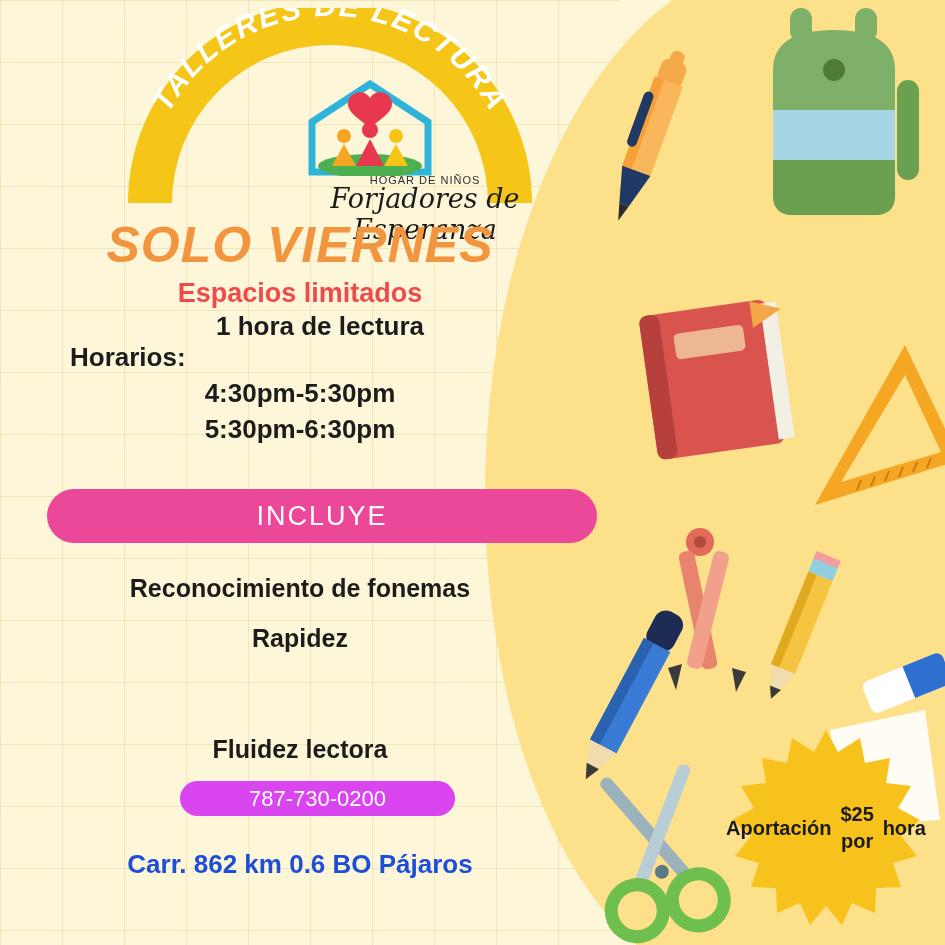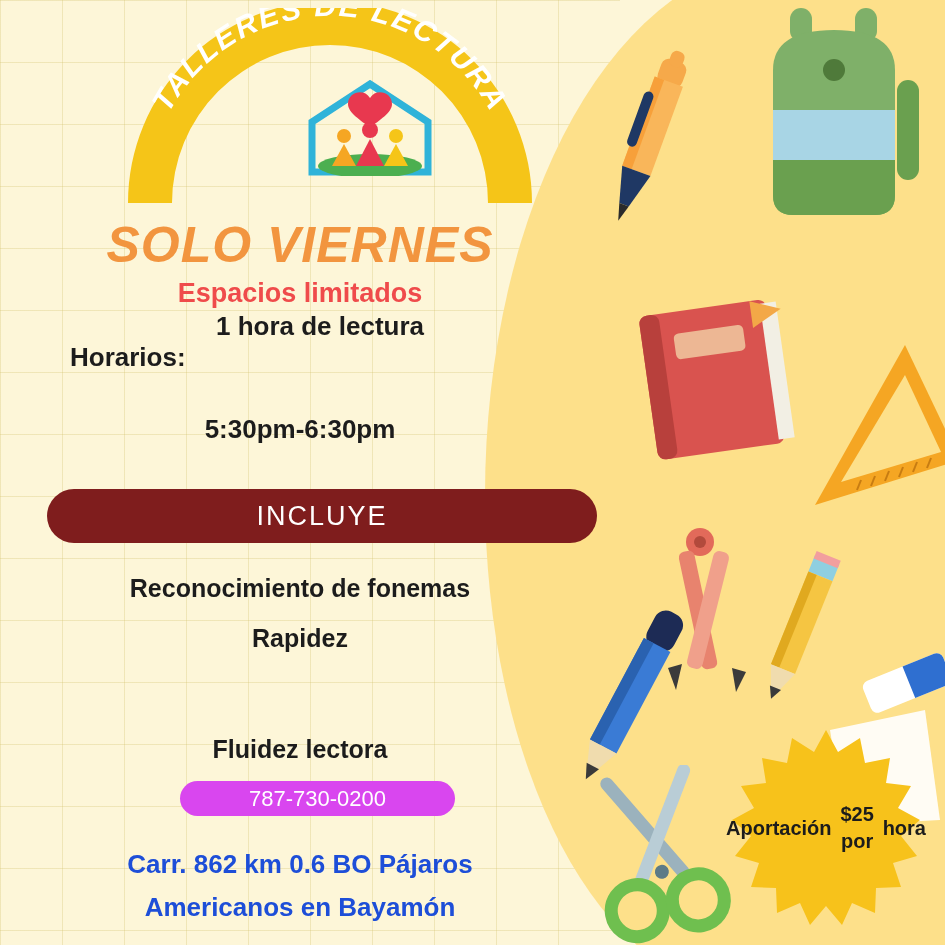--- a/index.html
+++ b/index.html
@@ -102,21 +102,21 @@
     font-size: 26px; font-weight: bold;
     color: #1c1c1c;
   }
   .slot1 { top: 378px; }
   .slot2 { top: 414px; }
   .slot3 { top: 450px; }
 
   .incluye-bar {
     position: absolute; top: 489px; left: 47px;
     width: 550px; height: 54px;
-    background: #7f1d1d;
+    background: #ec4899;
     border-radius: 28px;
     display: flex; align-items: center; justify-content: center;
     color: #ffffff;
     font-size: 27px; letter-spacing: 2px;
   }
 
   .benefit {
     position: absolute; left: 0; width: 600px;
     text-align: center;
     font-size: 25px; font-weight: bold;
@@ -283,39 +283,43 @@
       <g>
         <circle cx="44" cy="56" r="7" fill="#f5a623"></circle>
         <path d="M44 64 l-12 22 h24 z" fill="#f5a623"></path>
         <circle cx="70" cy="50" r="8" fill="#e8384f"></circle>
         <path d="M70 59 l-14 27 h28 z" fill="#e8384f"></path>
         <circle cx="96" cy="56" r="7" fill="#f5c518"></circle>
         <path d="M96 64 l-12 22 h24 z" fill="#f5c518"></path>
       </g>
     </svg>
 
+    <div class="brand-script">
+      <div class="brand-small">HOGAR DE NIÑOS</div>
+      <div class="brand-name">Forjadores de Esperanza</div>
+    </div>
   </div>
 
   <div class="content">
     <div class="solo-viernes">SOLO VIERNES</div>
     <div class="limitados">Espacios limitados</div>
     <div class="una-hora">1 hora de lectura</div>
     <div class="horarios-label">Horarios:</div>
+    <div class="slot slot1">4:30pm-5:30pm</div>
     <div class="slot slot2">5:30pm-6:30pm</div>
 
     <div class="incluye-bar">INCLUYE</div>
 
     <div class="benefit b1">Reconocimiento de fonemas</div>
     <div class="benefit b2">Rapidez</div>
     <div class="benefit b4">Fluidez lectora</div>
 
     <div class="phone-pill">787-730-0200</div>
 
     <div class="addr addr1">Carr. 862 km 0.6 BO Pájaros</div>
-    <div class="addr addr2">Americanos en Bayamón</div>
   </div>
 
   <div class="badge">
     <svg width="200" height="200" viewBox="0 0 200 200">
       <polygon fill="#f7c21b" points="100,2 112,24 134,10 139,35 164,30 160,55 185,58 172,80 194,92 175,108 191,128 167,135 175,159 150,160 149,185 126,175 116,197 100,178 84,197 74,175 51,185 50,160 25,159 33,135 9,128 25,108 6,92 28,80 15,58 40,55 36,30 61,35 66,10 88,24"></polygon>
     </svg>
     <div class="badge-text">
       <div>Aportación</div>
       <div>$25 por</div>
       <div>hora</div>

